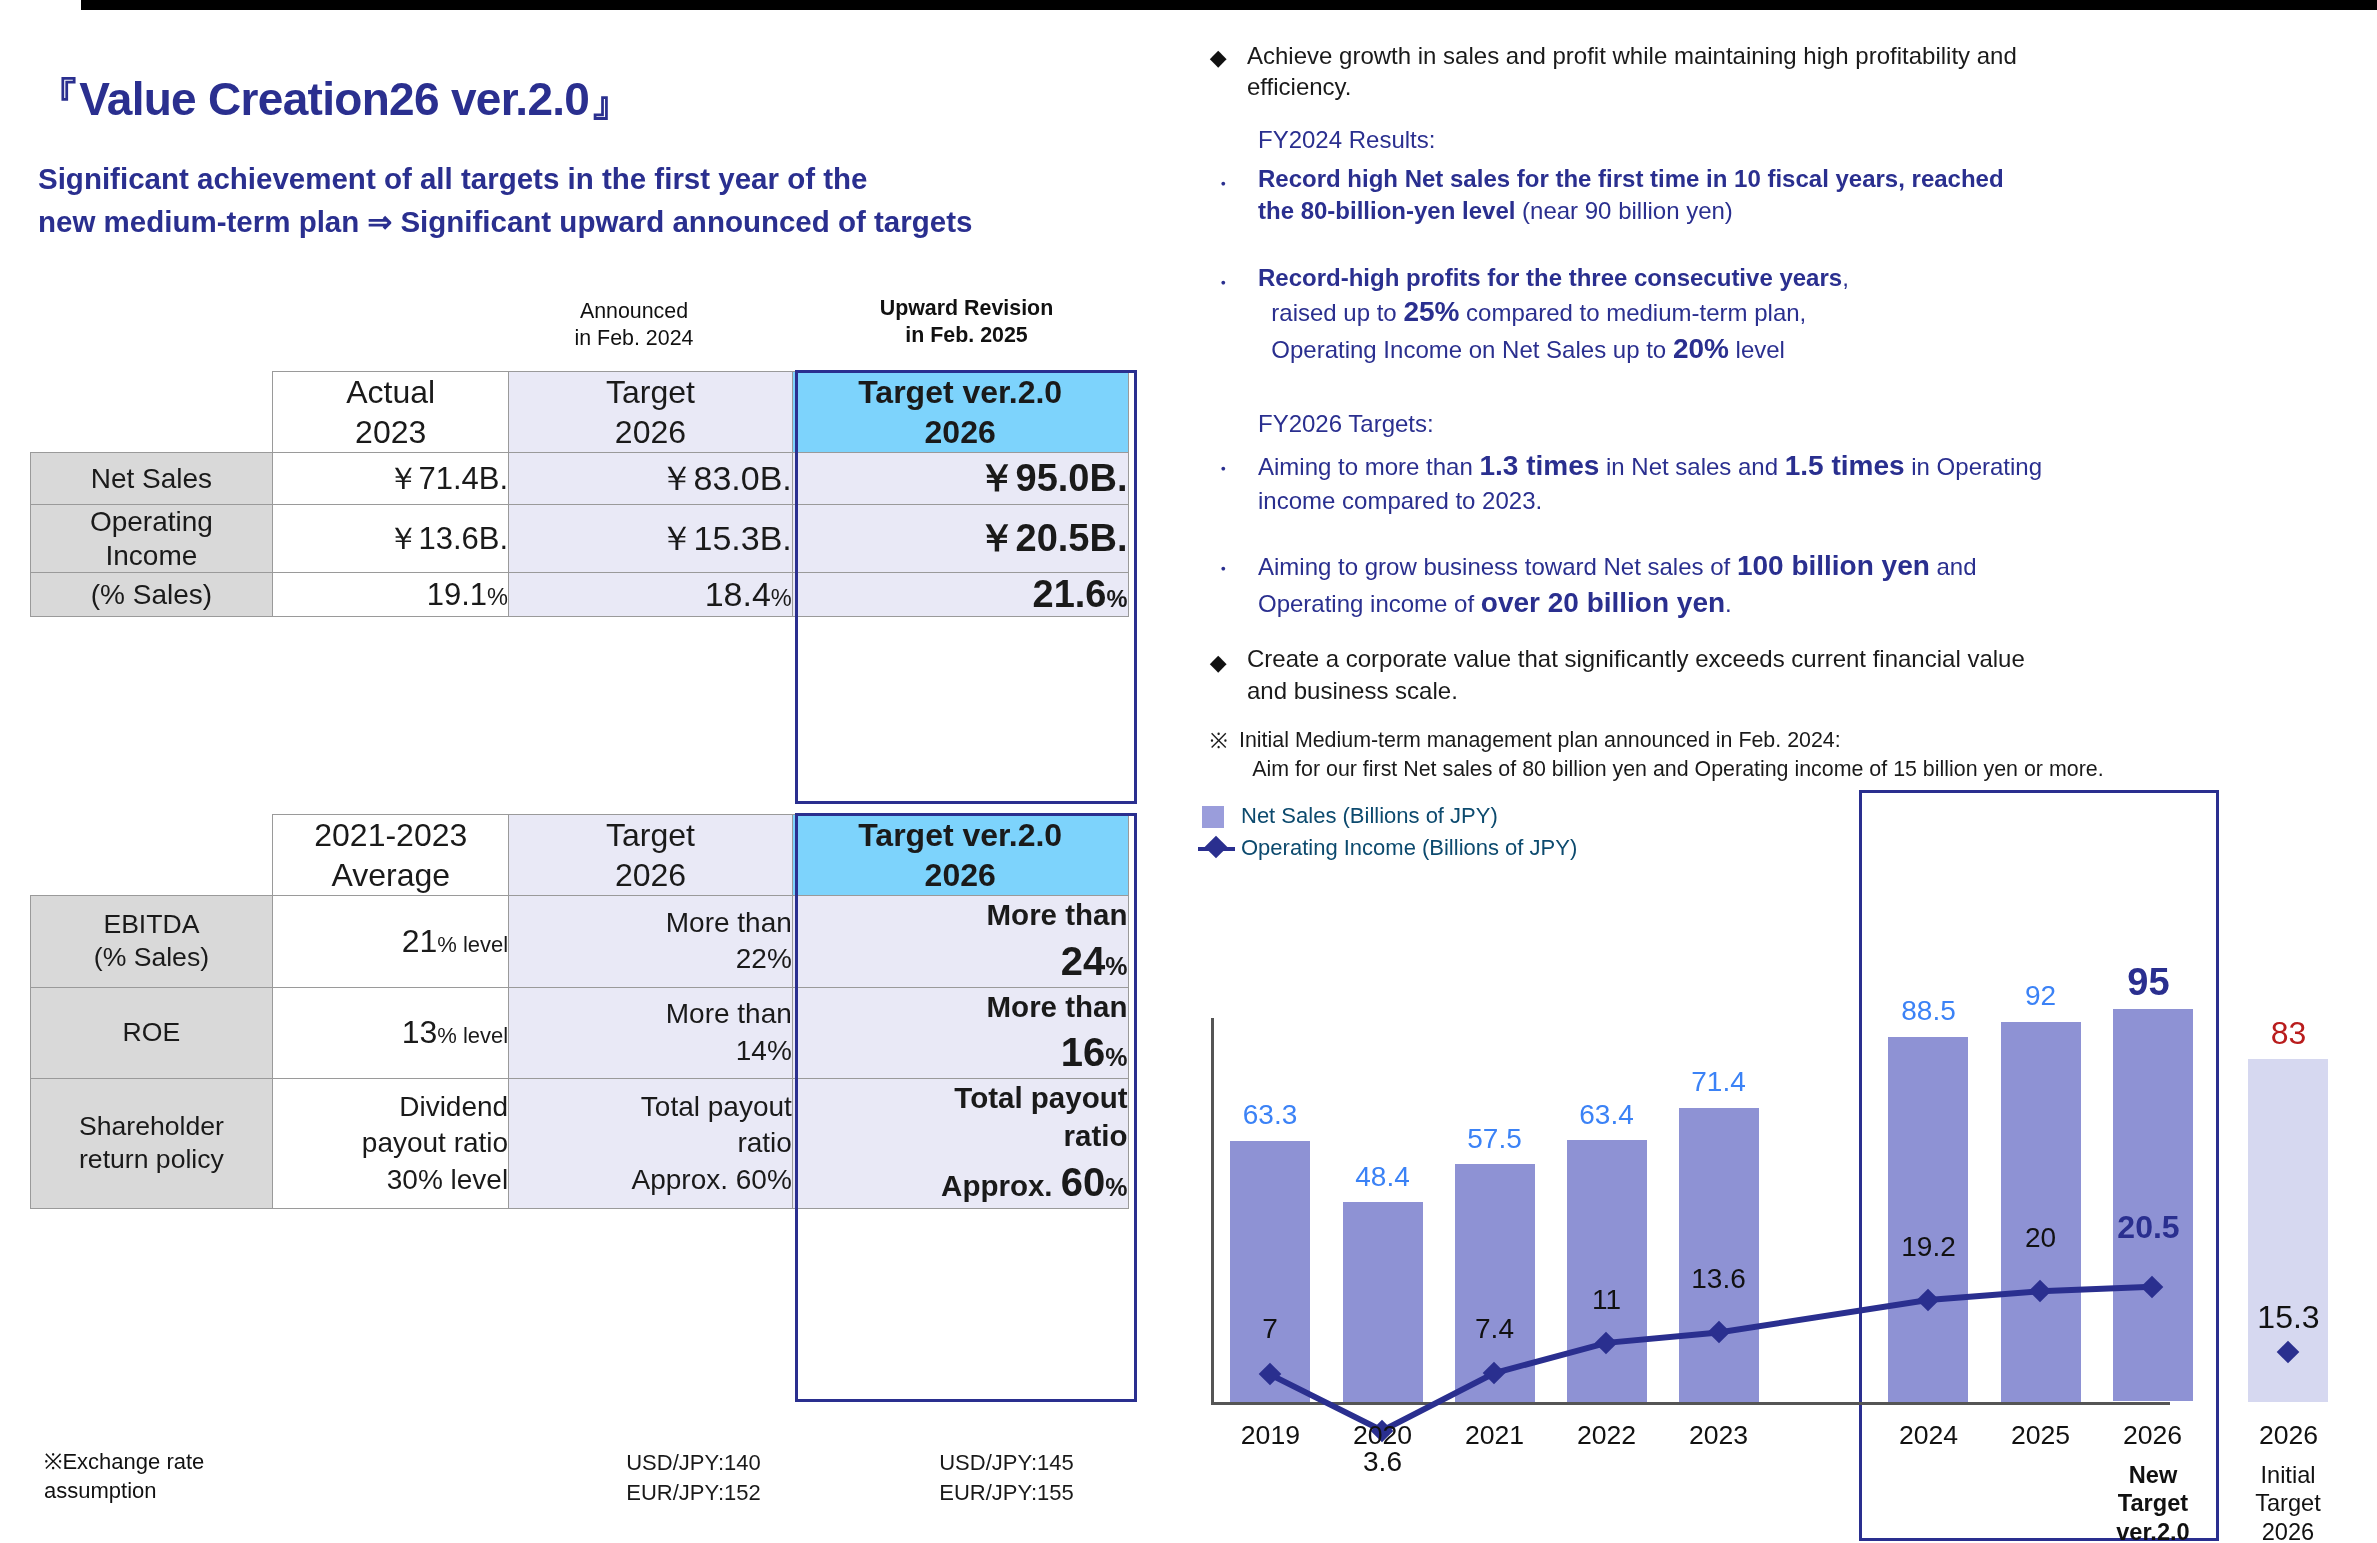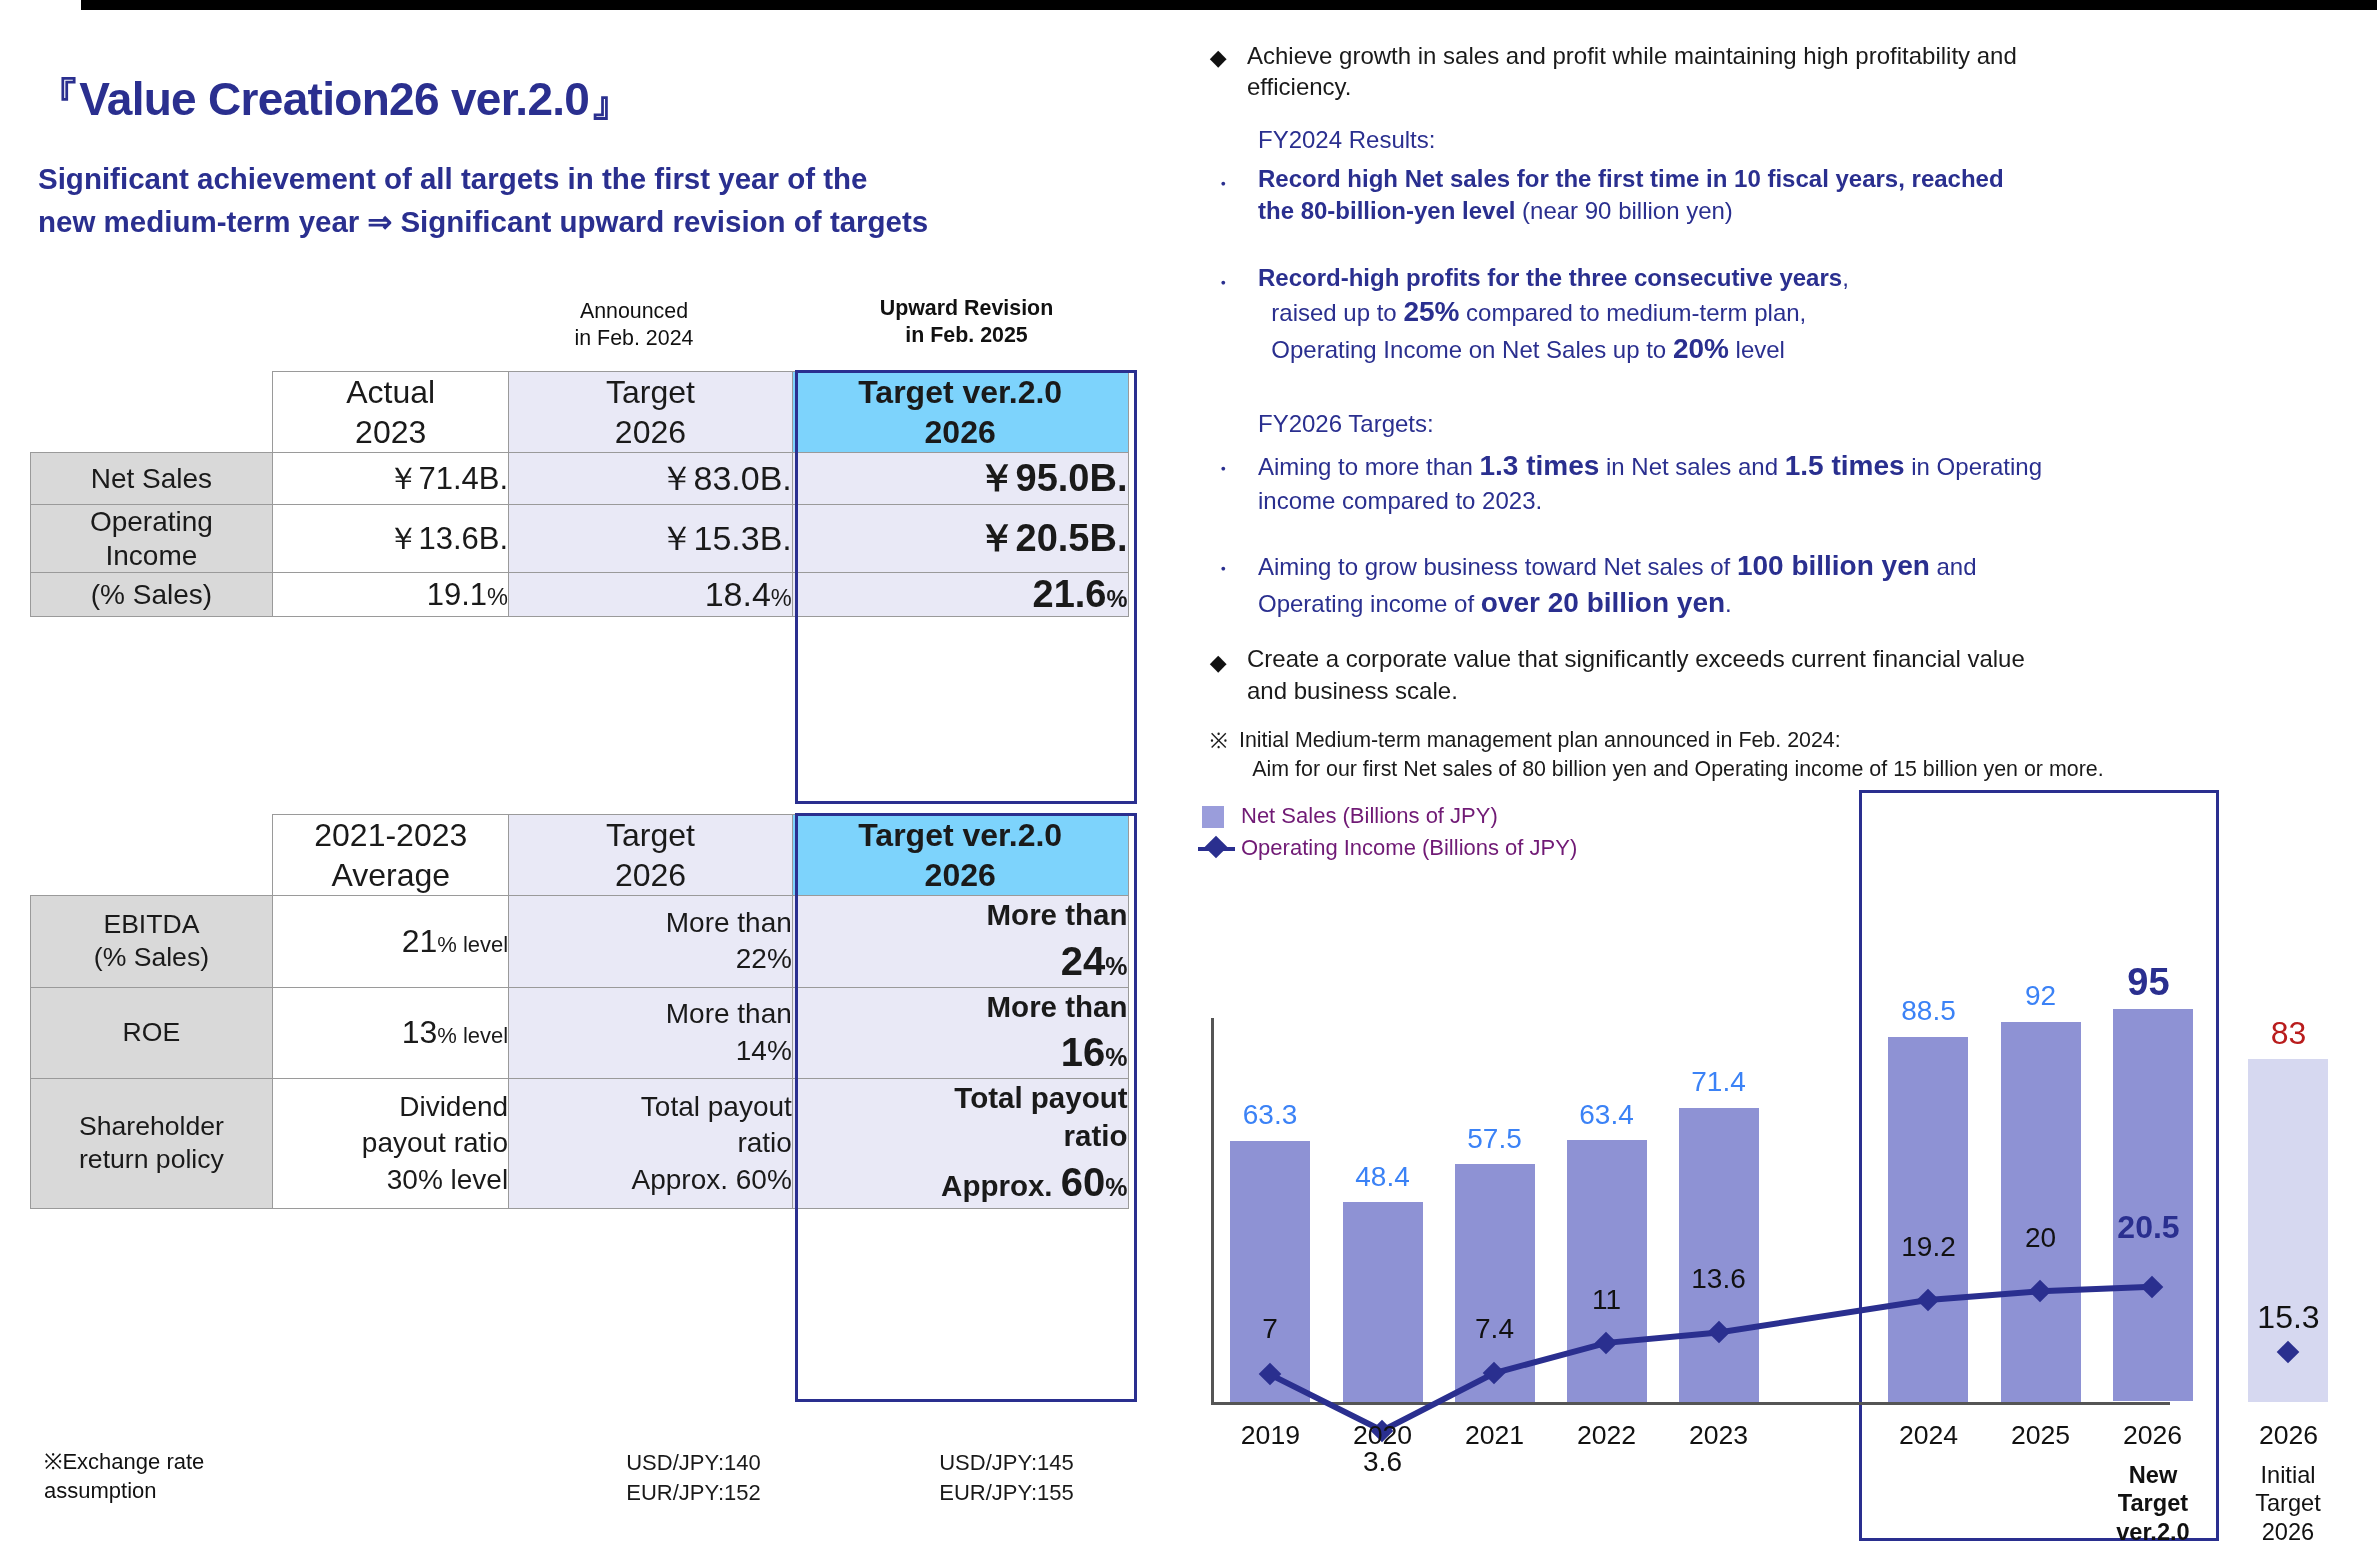--- a/index.html
+++ b/index.html
@@ -73,21 +73,21 @@
   
   .right{position:absolute;left:1195px;top:10.3px;width:1182px;height:1533px;}
   .bul{position:absolute;font-size:24px;line-height:1.32;}
   .dia{color:#111;font-size:22px;}
   .blue{color:#2a2f8f;}
   .bold{font-weight:bold;}
 
   
   .chart{position:absolute;left:1195px;top:797px;width:1180px;height:745px;}
   .legend-sq{position:absolute;width:22px;height:22px;background:#9a9ddb;}
-  .legend-tx{position:absolute;font-size:22px;color:#701a75;}
+  .legend-tx{position:absolute;font-size:22px;color:#0c4a6e;}
   .legend-line{position:absolute;height:3.7px;background:#2a2f8f;}
   .legend-mk{position:absolute;width:16px;height:16px;background:#2a2f8f;transform:rotate(45deg);}
 
   .bar{position:absolute;background:#8e92d4;}
   .bar.light{background:#d6d8f0;}
   .barlabel{position:absolute;font-size:28px;color:#3b82f6;text-align:center;width:125px;}
   .xlabel{position:absolute;font-size:26.6px;color:#111;text-align:center;width:133px;}
   .xsub{position:absolute;font-size:23.6px;color:#111;text-align:center;width:148px;font-weight:bold;line-height:1.2;}
   .xsub.plain{font-weight:normal;}
   .oplabel{position:absolute;font-size:28px;color:#111;text-align:center;width:125px;}
@@ -102,21 +102,21 @@
 <div class="topbar">
   <div class="white"></div>
 </div>
 
 <div class="left">
 
   <div class="title">『Value Creation26 ver.2.0』</div>
 
   <div class="subtitle">
     <div>Significant achievement of all targets in the first year of the</div>
-    <div>new medium-term year  ⇒ Significant upward revision of targets</div>
+    <div>new medium-term plan  ⇒ Significant upward announced of targets</div>
   </div>
 
   <div class="hdr-note" style="left:516px;top:288px;width:236px;">
     <div>Announced</div>
     <div>in Feb. 2024</div>
   </div>
   <div class="hdr-note b" style="left:797px;top:285px;width:339px;">
     <div>Upward Revision</div>
     <div>in Feb. 2025</div>
   </div>

